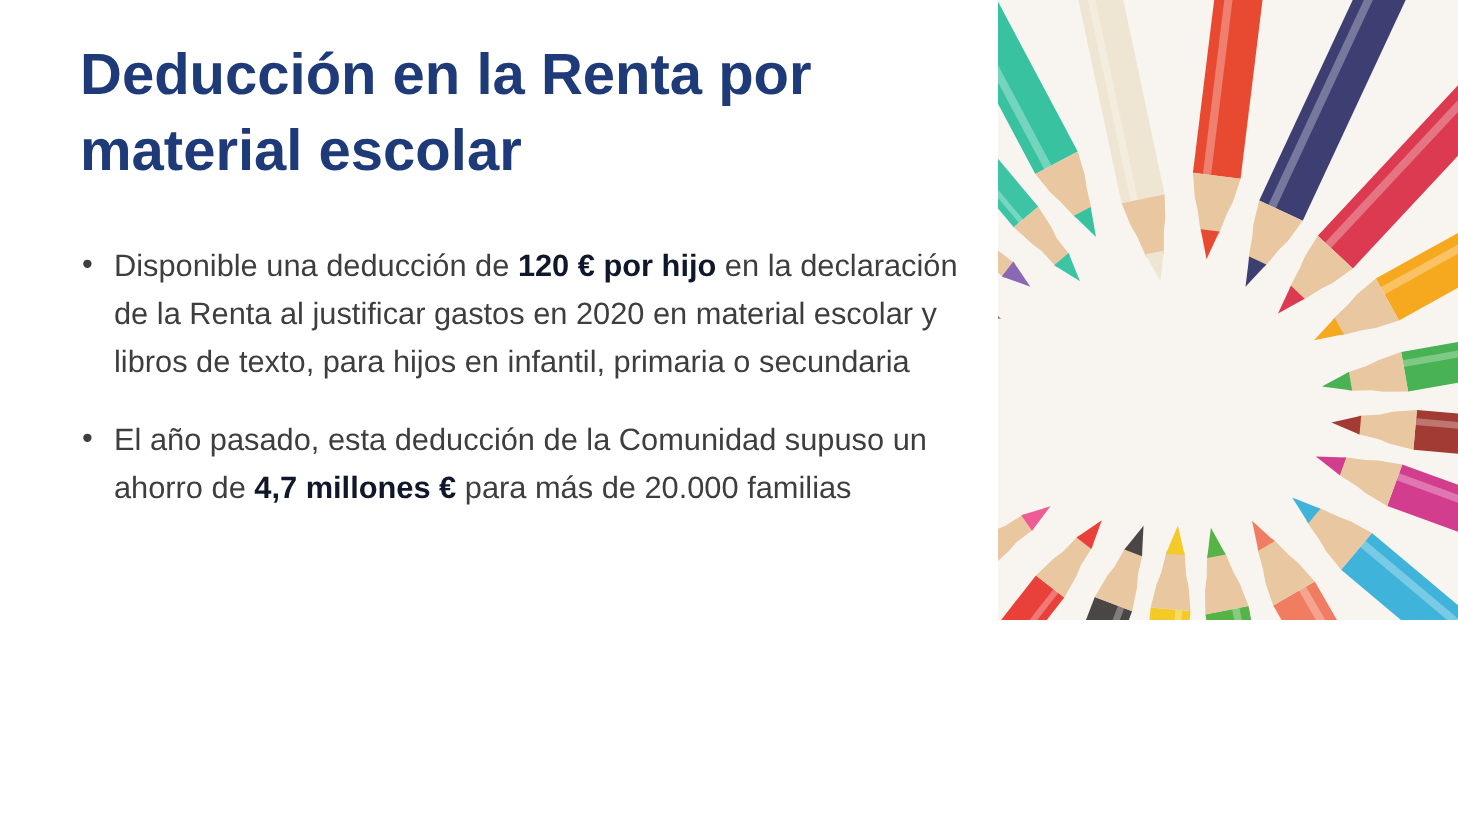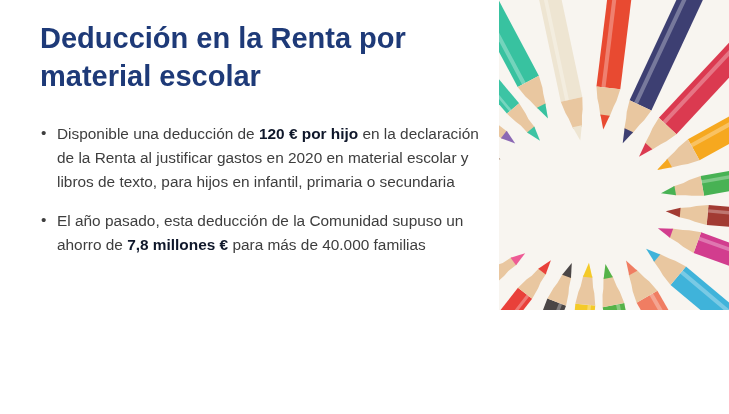--- a/index.html
+++ b/index.html
@@ -46,21 +46,21 @@
 </style>
 </head>
 <body>
 
 <div class="slide">
 
   <div class="content">
     <h1 class="title" style="color: rgb(30, 58, 120);">Deducción en la Renta por material escolar</h1>
     <ul class="bullets" id="bullet-list">
         <li><span>Disponible una deducción de </span><strong>120 € por hijo</strong><span> en la declaración de la Renta al justificar gastos en 2020 en material escolar y libros de texto, para hijos en infantil, primaria o secundaria</span></li>
-        <li><span>El año pasado, esta deducción de la Comunidad supuso un ahorro de </span><strong>7,8 millones €</strong><span> para más de 40.000 familias</span></li>
+        <li><span>El año pasado, esta deducción de la Comunidad supuso un ahorro de </span><strong>4,7 millones €</strong><span> para más de 20.000 familias</span></li>
       </ul>
   </div>
 
   <div class="photo">
     <svg id="pencil-svg" width="230" height="352" viewBox="0 0 230 352" style="background: rgb(248, 245, 240);">
         <g transform="translate(95 205) rotate(242) translate(98 0)">
           <rect x="42" y="-12" width="280" height="24" fill="#38c2a0"></rect>
           <path d="M13 -4.5 L24 -7.4399999999999995 L30 -9.600000000000001 L42 -12 L42 12 L30 9.600000000000001 L24 7.4399999999999995 L13 4.5 Z" fill="#e9c7a0"></path>
           <path d="M0 0 L14.5 -4.7 L14.5 4.7 Z" fill="#38c2a0"></path>
           <rect x="42" y="-6.959999999999999" width="280" height="4.08" fill="rgba(255,255,255,0.30)"></rect>

